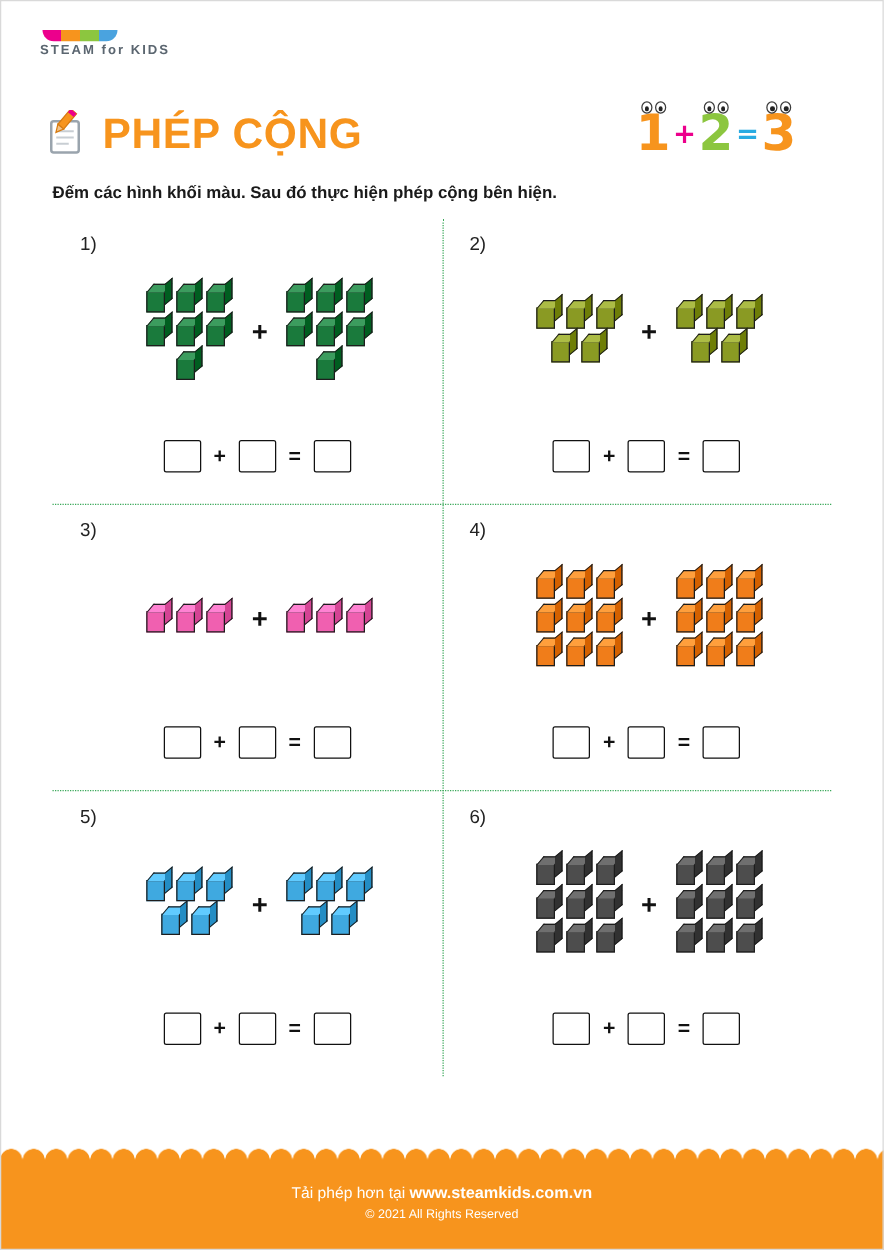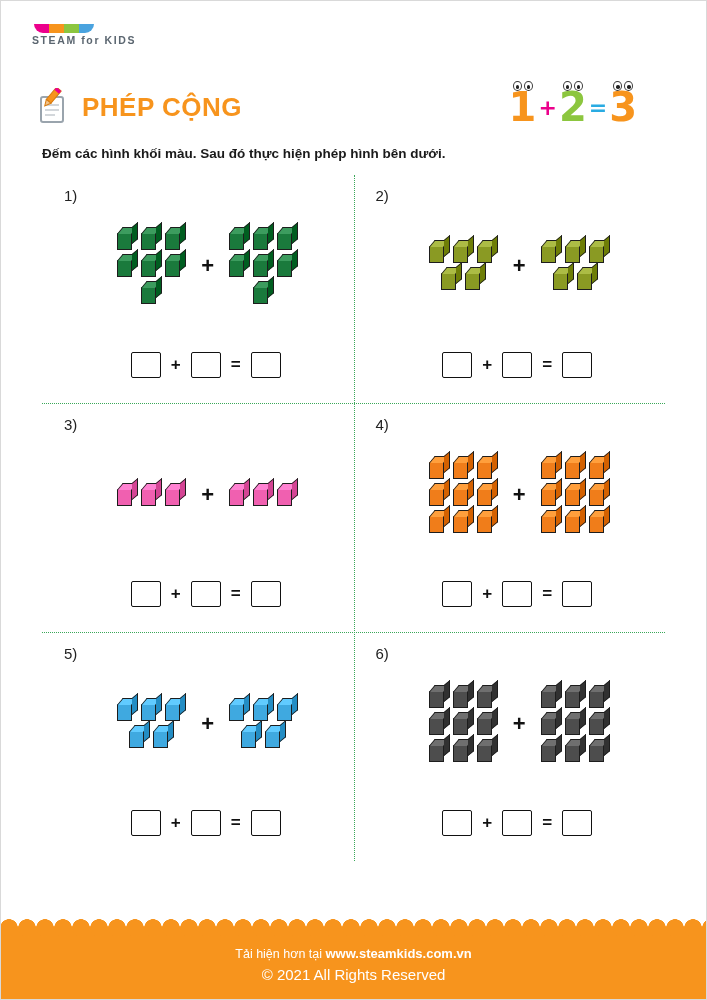--- a/index.html
+++ b/index.html
@@ -76,21 +76,21 @@
     align-items: center;
     padding: 0 32px;
     height: 70px;
   }
   .title-icon {
     position: relative;
     width: 40px; height: 38px;
     margin-right: 10px;
   }
   .title-text {
-    font-size: 26px;
+    font-size: 34px;
     font-weight: bold;
     color: #f7941d;
     letter-spacing: 0.5px;
   }
   .mascots {
     margin-left: auto;
     display: flex;
     align-items: flex-end;
     gap: 2px;
     padding-right: 38px;
@@ -260,21 +260,21 @@
       radial-gradient(circle at 9px 9px, #f7941d 8.6px, rgba(247,148,29,0) 9px);
     background-size: 18px 18px;
     background-repeat: repeat-x;
   }
   .f1 {
     padding-top: 18px;
     font-size: 12.5px;
   }
   .f1 b { font-size: 13px; }
   .f2 {
-    font-size: 15px;
+    font-size: 10px;
     padding-top: 5px;
   }
   .page-border {
     position: absolute;
     inset: 0;
     border: 1px solid #d9d9d9;
     pointer-events: none;
   }
 </style>
 </head>
@@ -326,21 +326,21 @@
       <div class="mascot m-orange">
         <span class="eye">
             <i></i>
             <i></i>
           </span>
         <span>3</span>
       </div>
     </div>
   </div>
 
-  <div class="instruction">Đếm các hình khối màu. Sau đó thực hiện phép hình bên dưới.</div>
+  <div class="instruction">Đếm các hình khối màu. Sau đó thực hiện phép cộng bên hiện.</div>
 
   <div class="grid">
     <div class="vline"></div>
 
     <div class="grow">
       <div class="cell">
           <div class="qnum">1)</div>
           <div class="groups">
             <div class="grp">
               <div class="cube">
@@ -824,19 +824,19 @@
             <span class="asym">=</span>
             <div class="abox"></div>
           </div>
         </div>
     </div>
   </div>
 
   <div class="footer">
     <div class="scallop"></div>
     <div class="f1">
-      <span>Tải hiện hơn tại </span><b>www.steamkids.com.vn</b>
+      <span>Tải phép hơn tại </span><b>www.steamkids.com.vn</b>
     </div>
     <div class="f2">© 2021 All Rights Reserved</div>
   </div>
 
   <div class="page-border"></div>
 </div>
 
 </body></html>

